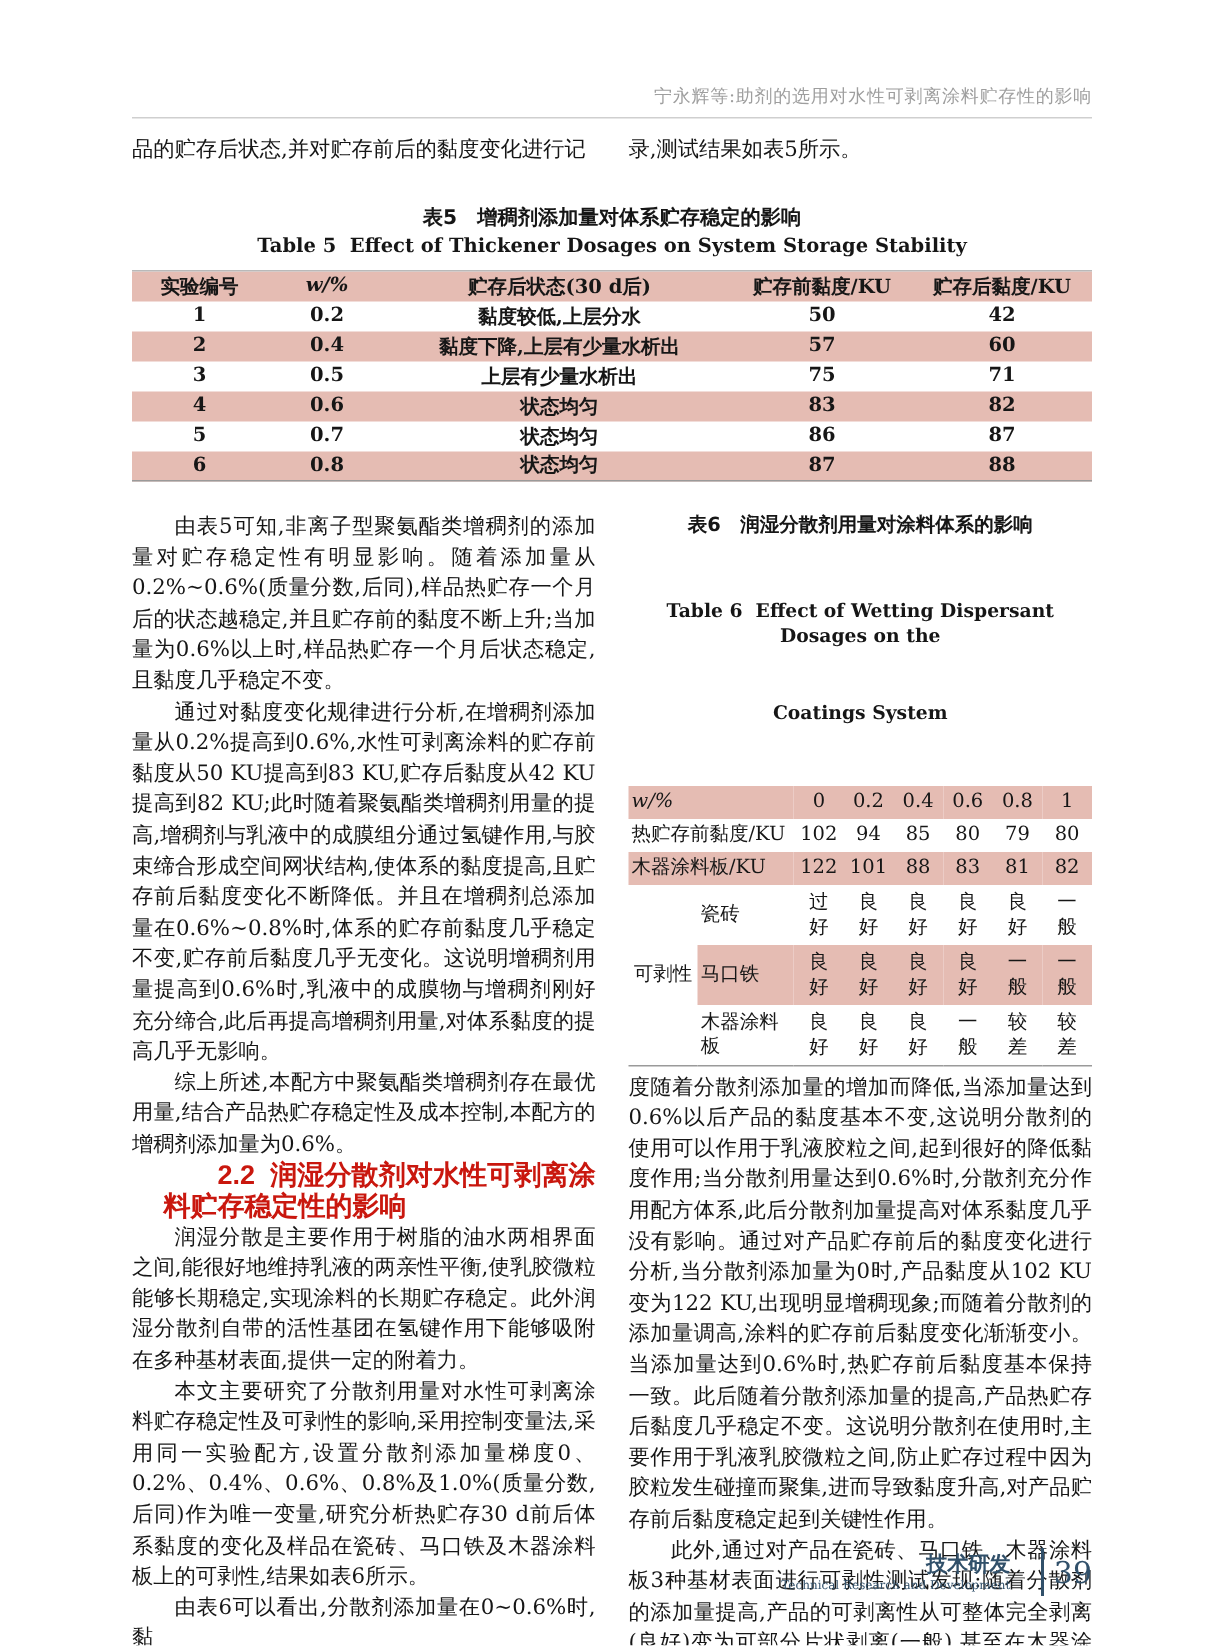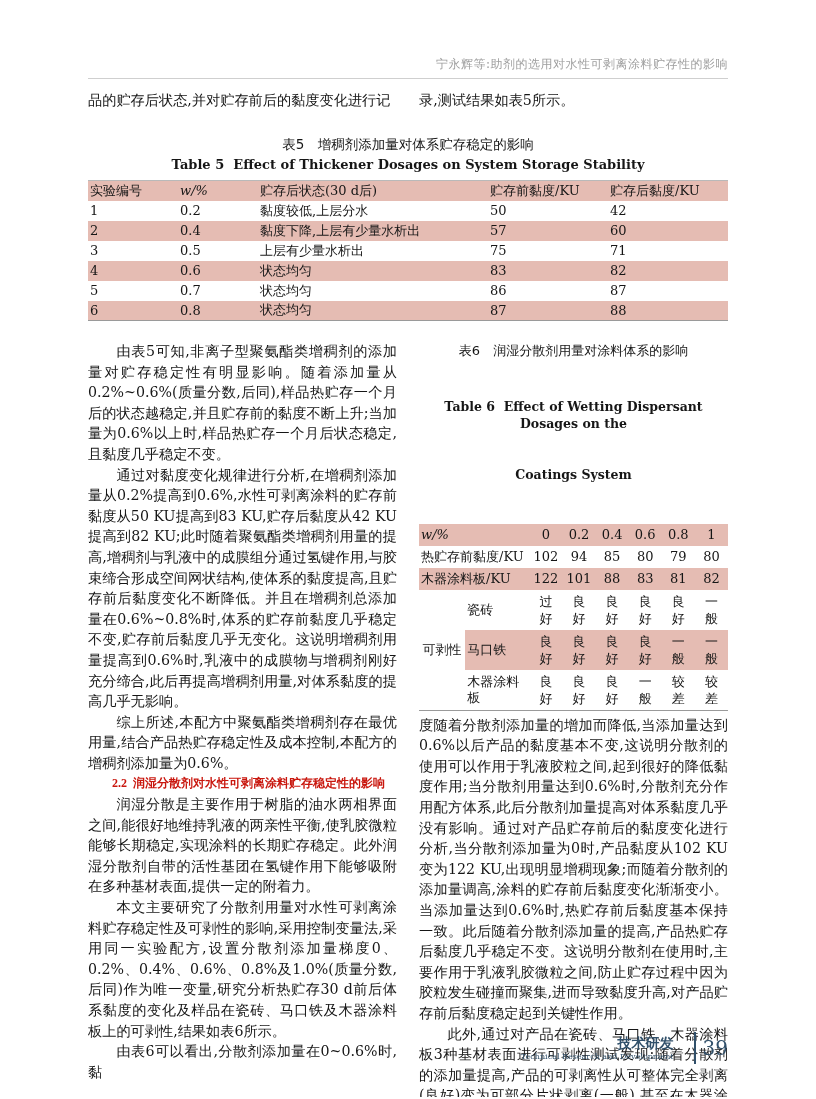--- a/index.html
+++ b/index.html
@@ -20,38 +20,38 @@
     font-size:12px;color:var(--muted);letter-spacing:.5px;}
   .head-rule{position:absolute;top:78px;left:88px;width:640px;border-top:1px solid var(--rule);}
 
   
   .intro-row{position:absolute;top:90px;left:88px;width:640px;display:flex;gap:22px;
     font-size:14.2px;line-height:20.6px;}
   .intro-row span{display:block;width:309px;text-align:justify;}
 
   
   .t5-block{position:absolute;top:136px;left:88px;width:640px;}
-  .caption-zh{font-weight:normal;font-size:13.5px;text-align:center;white-space:pre-wrap;
+  .caption-zh{font-weight:bold;font-size:13.5px;text-align:center;white-space:pre-wrap;
     font-family:"DejaVu Sans","Liberation Sans",sans-serif;}
   .caption-en{font-weight:bold;font-size:13px;text-align:center;white-space:pre-wrap;margin-top:3px;}
   table{border-collapse:collapse;}
   .t5{width:640px;margin-top:8px;font-size:13px;border-top:1px solid #b9b9b9;border-bottom:1px solid #9a9a9a;}
-  .t5 th,.t5 td{font-weight:normal;text-align:left;padding:0 2px;height:20px;}
+  .t5 th,.t5 td{font-weight:bold;text-align:center;padding:0 2px;height:20px;}
   .t5 thead tr{background:var(--table-pink);}
   .t5 tbody tr.pink{background:var(--table-pink);}
   .t5 .c0{width:90px;}.t5 .c1{width:80px;}.t5 .c2{width:230px;}.t5 .c3{width:120px;}.t5 .c4{width:120px;}
   .italic{font-style:italic;}
 
   
   .columns{position:absolute;top:341px;left:88px;width:640px;display:flex;gap:22px;}
   .col{width:309px;font-size:14.2px;line-height:20.6px;text-align:justify;}
   .col p{text-indent:2em;}
   .col p.noindent{text-indent:0;}
   .sec-heading{color:var(--accent-red);font-weight:bold;text-indent:0;
-    font-family:Liberation Serif, serif;font-size:12px;white-space:pre-wrap;}
+    font-family:Liberation Sans, sans-serif;font-size:18px;white-space:pre-wrap;margin-left:21px;}
 
   
   .t6-block{width:309px;margin-bottom:4px;}
   .t6-block .caption-zh{font-size:13px;}
   .t6-block .caption-en{font-size:12.5px;line-height:17px;margin-top:2px;}
   .t6{width:309px;margin-top:7px;font-size:13px;border-bottom:1px solid #9a9a9a;line-height:16px;}
   .t6 td{text-align:center;padding:3px 1px;}
   .t6 td.lbl{text-align:left;padding-left:2px;}
   .t6 tr.pink td{background:var(--table-pink);}
   .t6 .w0{width:46px;}.t6 .w1{width:64px;}

